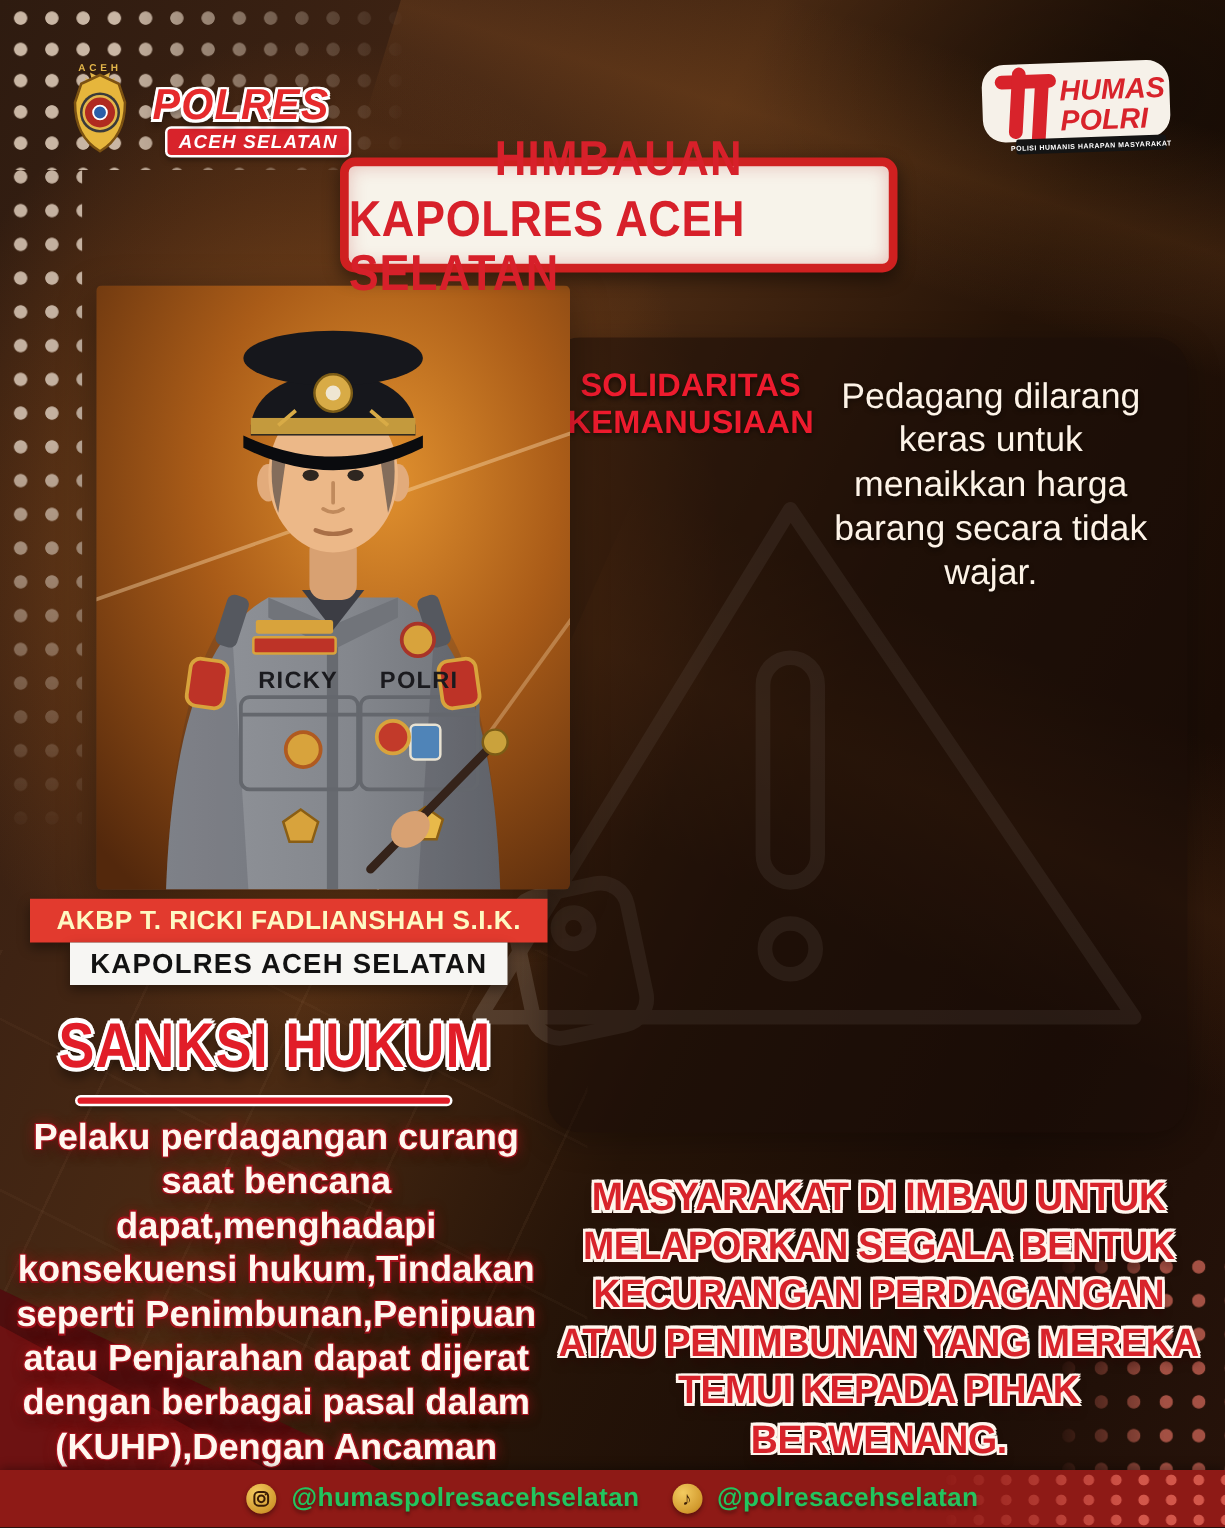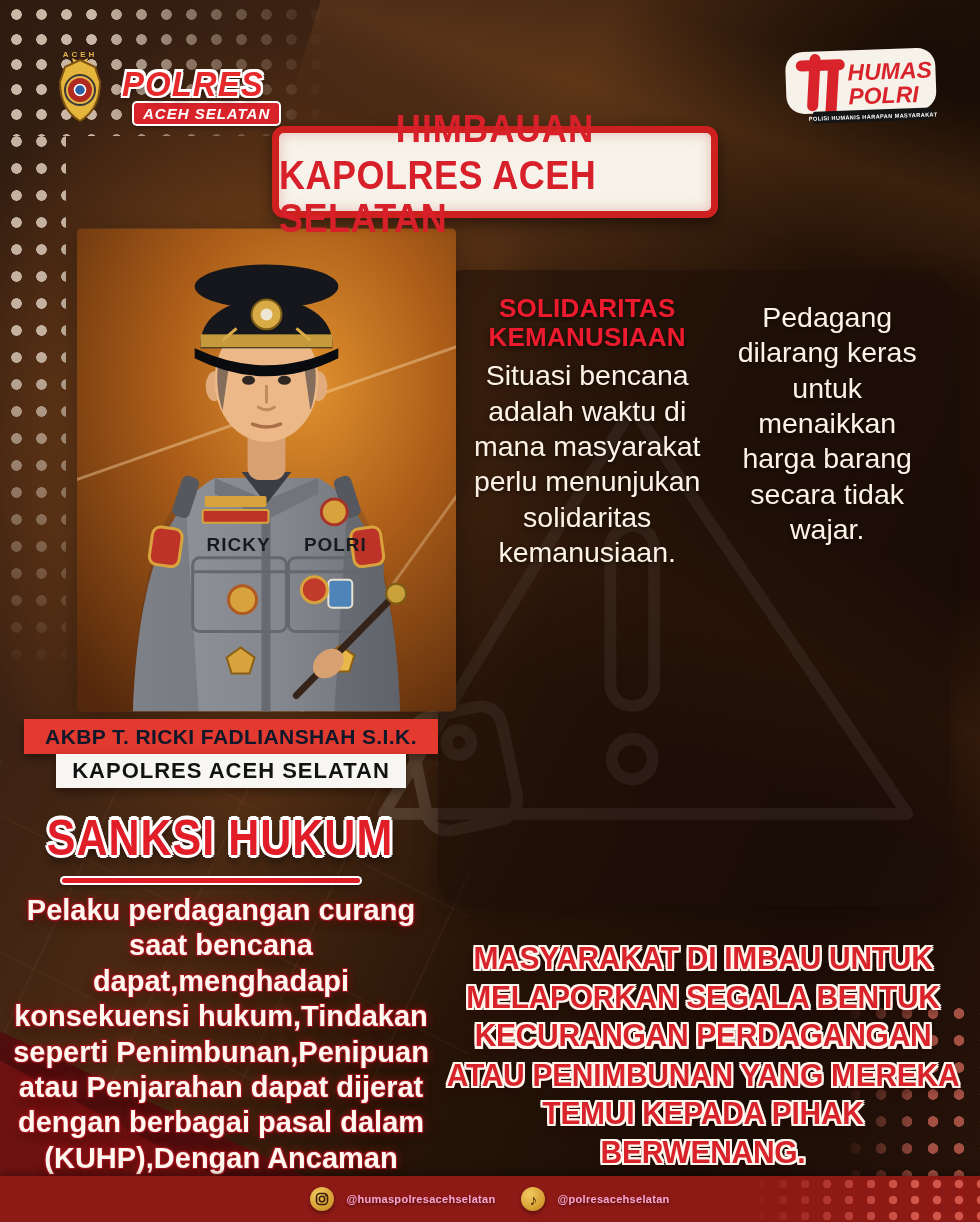--- a/index.html
+++ b/index.html
@@ -67,21 +67,21 @@
     box-shadow:0 0 0 2px #fff,0 3px 5px rgba(0,0,0,.5);margin-left:12px;}
   .humas-logo{left:782px;top:42px;width:158px;height:88px;}
   
   .stamp{left:272px;top:126px;width:446px;height:92px;background:#f7f3ea;border:7px solid #cf2020;
     border-radius:12px;box-sizing:border-box;display:flex;flex-direction:column;align-items:center;
     justify-content:center;box-shadow:0 5px 14px rgba(0,0,0,.45), inset 0 0 14px rgba(180,30,30,.25);gap:14px;}
   .stamp .l1{color:#d7202a;font-weight:800;font-size:35px;line-height:1;transform:scaleY(1.12);letter-spacing:1px;}
   .stamp .l2{color:#d7202a;font-weight:800;font-size:36px;line-height:1.05;transform:scaleY(1.12);letter-spacing:.5px;}
   
   .name-red{left:24px;top:719px;width:414px;height:35px;background:#e23a2e;display:flex;align-items:center;
-    justify-content:center;color:#0f172a;font-weight:800;font-size:21px;letter-spacing:.4px;
+    justify-content:center;color:#fef9c3;font-weight:800;font-size:21px;letter-spacing:.4px;
     box-shadow:0 4px 9px rgba(0,0,0,.4);}
   .name-white{left:56px;top:754px;width:350px;height:34px;background:#f7f6f3;display:flex;align-items:center;
     justify-content:center;color:#121212;font-weight:800;font-size:22px;letter-spacing:1px;
     box-shadow:0 4px 9px rgba(0,0,0,.4);}
   
   .sanksi-title{left:15px;top:816px;width:410px;text-align:center;color:#e11d28;font-weight:800;
     font-size:43px;line-height:1;transform:scaleY(1.18);letter-spacing:1px;
     text-shadow:-2px -2px 0 #fff,2px -2px 0 #fff,-2px 2px 0 #fff,2px 2px 0 #fff,-3px 0 0 #fff,3px 0 0 #fff,0 -3px 0 #fff,0 3px 0 #fff,0 6px 8px rgba(0,0,0,.55);}
   .sanksi-underline{left:62px;top:878px;width:298px;height:5px;background:#e11d28;border-radius:3px;
     box-shadow:0 0 0 2px #fff,0 3px 6px rgba(0,0,0,.5);}
@@ -97,21 +97,21 @@
     box-shadow:0 -2px 8px rgba(0,0,0,.35);display:flex;align-items:center;justify-content:center;gap:12px;}
   .footer-dots{position:absolute;right:0;top:0;width:230px;height:46px;
     background-image:radial-gradient(circle,rgba(228,102,88,.8) 4px,transparent 4.6px);background-size:22px 16px;
     -webkit-mask-image:linear-gradient(to left,#000 30%,transparent 100%);
     mask-image:linear-gradient(to left,#000 30%,transparent 100%);}
   .icon-circle{width:24px;height:24px;border-radius:50%;flex:none;
     background:radial-gradient(circle at 35% 30%,#f3cb60,#d29a2e 70%,#a9751d);
     display:flex;align-items:center;justify-content:center;box-shadow:0 2px 4px rgba(0,0,0,.4);}
   .icon-circle svg{display:block;}
   .tt-glyph{font-size:15px;line-height:1;color:#3a1d05;font-weight:bold;}
-  .handle{color:#f9a8d4;font-size:11px;font-weight:600;letter-spacing:.3px;
+  .handle{color:#22c55e;font-size:21px;font-weight:600;letter-spacing:.3px;
     text-shadow:0 2px 3px rgba(0,0,0,.4);}
   .gap2{margin-left:14px;}
 </style>
 </head>
 <body>
 
 <div class="poster">
 
   <div class="band band1"></div>
   <div class="band band2"></div>
@@ -130,21 +130,20 @@
       <g transform="translate(150,430) rotate(-12)">
         <rect x="0" y="0" width="118" height="148" rx="28"></rect>
         <circle cx="59" cy="40" r="16"></circle>
       </g>
     </g>
   </svg>
 
   <div class="abs panel">
     <div>
       <div class="sec-head">SOLIDARITAS KEMANUSIAAN</div>
-      <div class="sec-body">Situasi bencana adalah waktu di mana masyarakat perlu menunjukan solidaritas kemanusiaan.</div>
     </div>
     <div>
       <div class="sec-body">Pedagang dilarang keras untuk menaikkan harga barang secara tidak wajar.</div>
     </div>
   </div>
 
   <div class="abs photo">
     <svg viewBox="0 0 380 484">
       <defs>
         <radialGradient id="pbg" cx="60%" cy="32%" r="85%">

